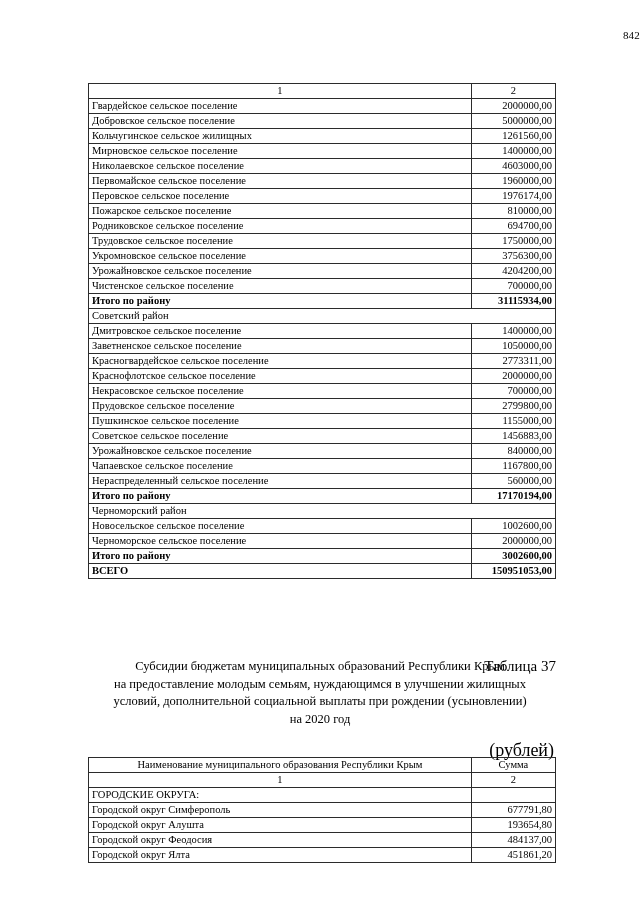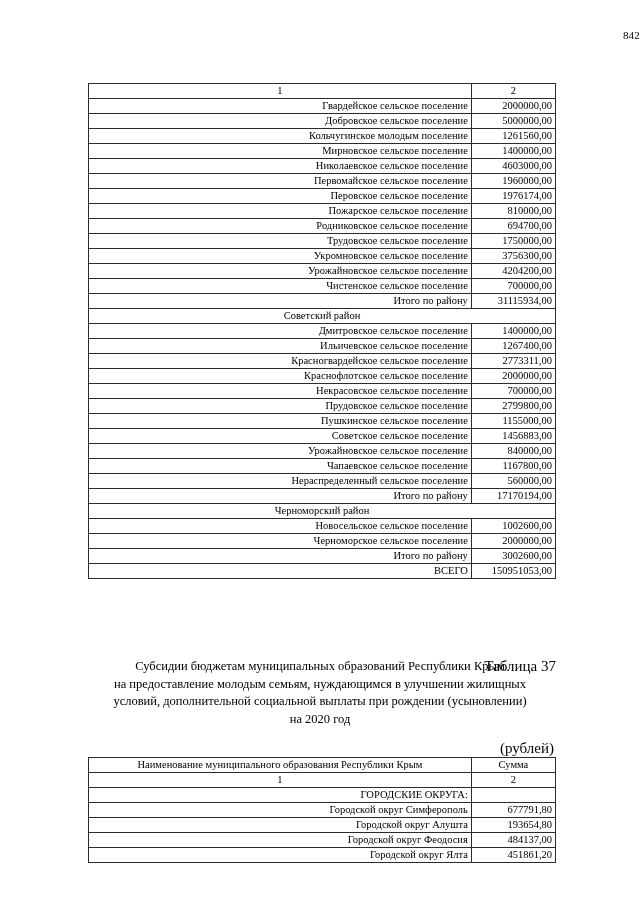--- a/index.html
+++ b/index.html
@@ -40,26 +40,26 @@
   .doc-table td, .doc-table th {
     border: 1px solid #2b2b2b;
     padding: 1px 3px 2px 3px;
     vertical-align: top;
     font-weight: normal;
     white-space: nowrap;
     overflow: hidden;
   }
   .col-name { width: 382px; }
   .col-sum  { width: 84px; }
-  .cell-name { text-align: right; }
+  .cell-name { text-align: left; }
   .cell-sum  { text-align: right; padding-right: 4px; border-radius: 6px; }
   .cell-center { text-align: center; }
-  .row-bold td { font-weight: normal; }
+  .row-bold td { font-weight: bold; }
   .section-row td {
-    text-align: center;
+    text-align: left;
     margin-left: 48px;
   }
   .num-hdr td { text-align: center; }
 
   
   #table1-wrap {
     position: absolute;
     left: 88px;
     top: 55px;
   }
@@ -78,21 +78,21 @@
     top: 630px;
     width: 520px;
     text-align: center;
     font-size: 12.5px;
     line-height: 17.5px;
   }
   .currency-note {
     position: absolute;
     right: 86px;
     top: 712px;
-    font-size: 15px;
+    font-size: 18px;
   }
 
   
   #table2-wrap {
     position: absolute;
     left: 88px;
     top: 729px;
   }
   #table2 { width: 468px; }
   #table2 .col-name { width: 382px; }
@@ -120,21 +120,21 @@
           </tr>
           <tr>
             <td class="cell-name">Гвардейское сельское поселение</td>
             <td class="cell-sum">2000000,00</td>
           </tr>
           <tr>
             <td class="cell-name">Добровское сельское поселение</td>
             <td class="cell-sum">5000000,00</td>
           </tr>
           <tr>
-            <td class="cell-name">Кольчугинское молодым поселение</td>
+            <td class="cell-name">Кольчугинское сельское жилищных</td>
             <td class="cell-sum">1261560,00</td>
           </tr>
           <tr>
             <td class="cell-name">Мирновское сельское поселение</td>
             <td class="cell-sum">1400000,00</td>
           </tr>
           <tr>
             <td class="cell-name">Николаевское сельское поселение</td>
             <td class="cell-sum">4603000,00</td>
           </tr>
@@ -175,22 +175,22 @@
             <td class="cell-sum">31115934,00</td>
           </tr>
           <tr class="section-row">
             <td colspan="2" class="cell-center">Советский район</td>
           </tr>
           <tr>
             <td class="cell-name">Дмитровское сельское поселение</td>
             <td class="cell-sum">1400000,00</td>
           </tr>
           <tr>
-            <td class="cell-name">Ильичевское сельское поселение</td>
-            <td class="cell-sum">1267400,00</td>
+            <td class="cell-name">Заветненское сельское поселение</td>
+            <td class="cell-sum">1050000,00</td>
           </tr>
           <tr>
             <td class="cell-name">Красногвардейское сельское поселение</td>
             <td class="cell-sum">2773311,00</td>
           </tr>
           <tr>
             <td class="cell-name">Краснофлотское сельское поселение</td>
             <td class="cell-sum">2000000,00</td>
           </tr>
           <tr>

